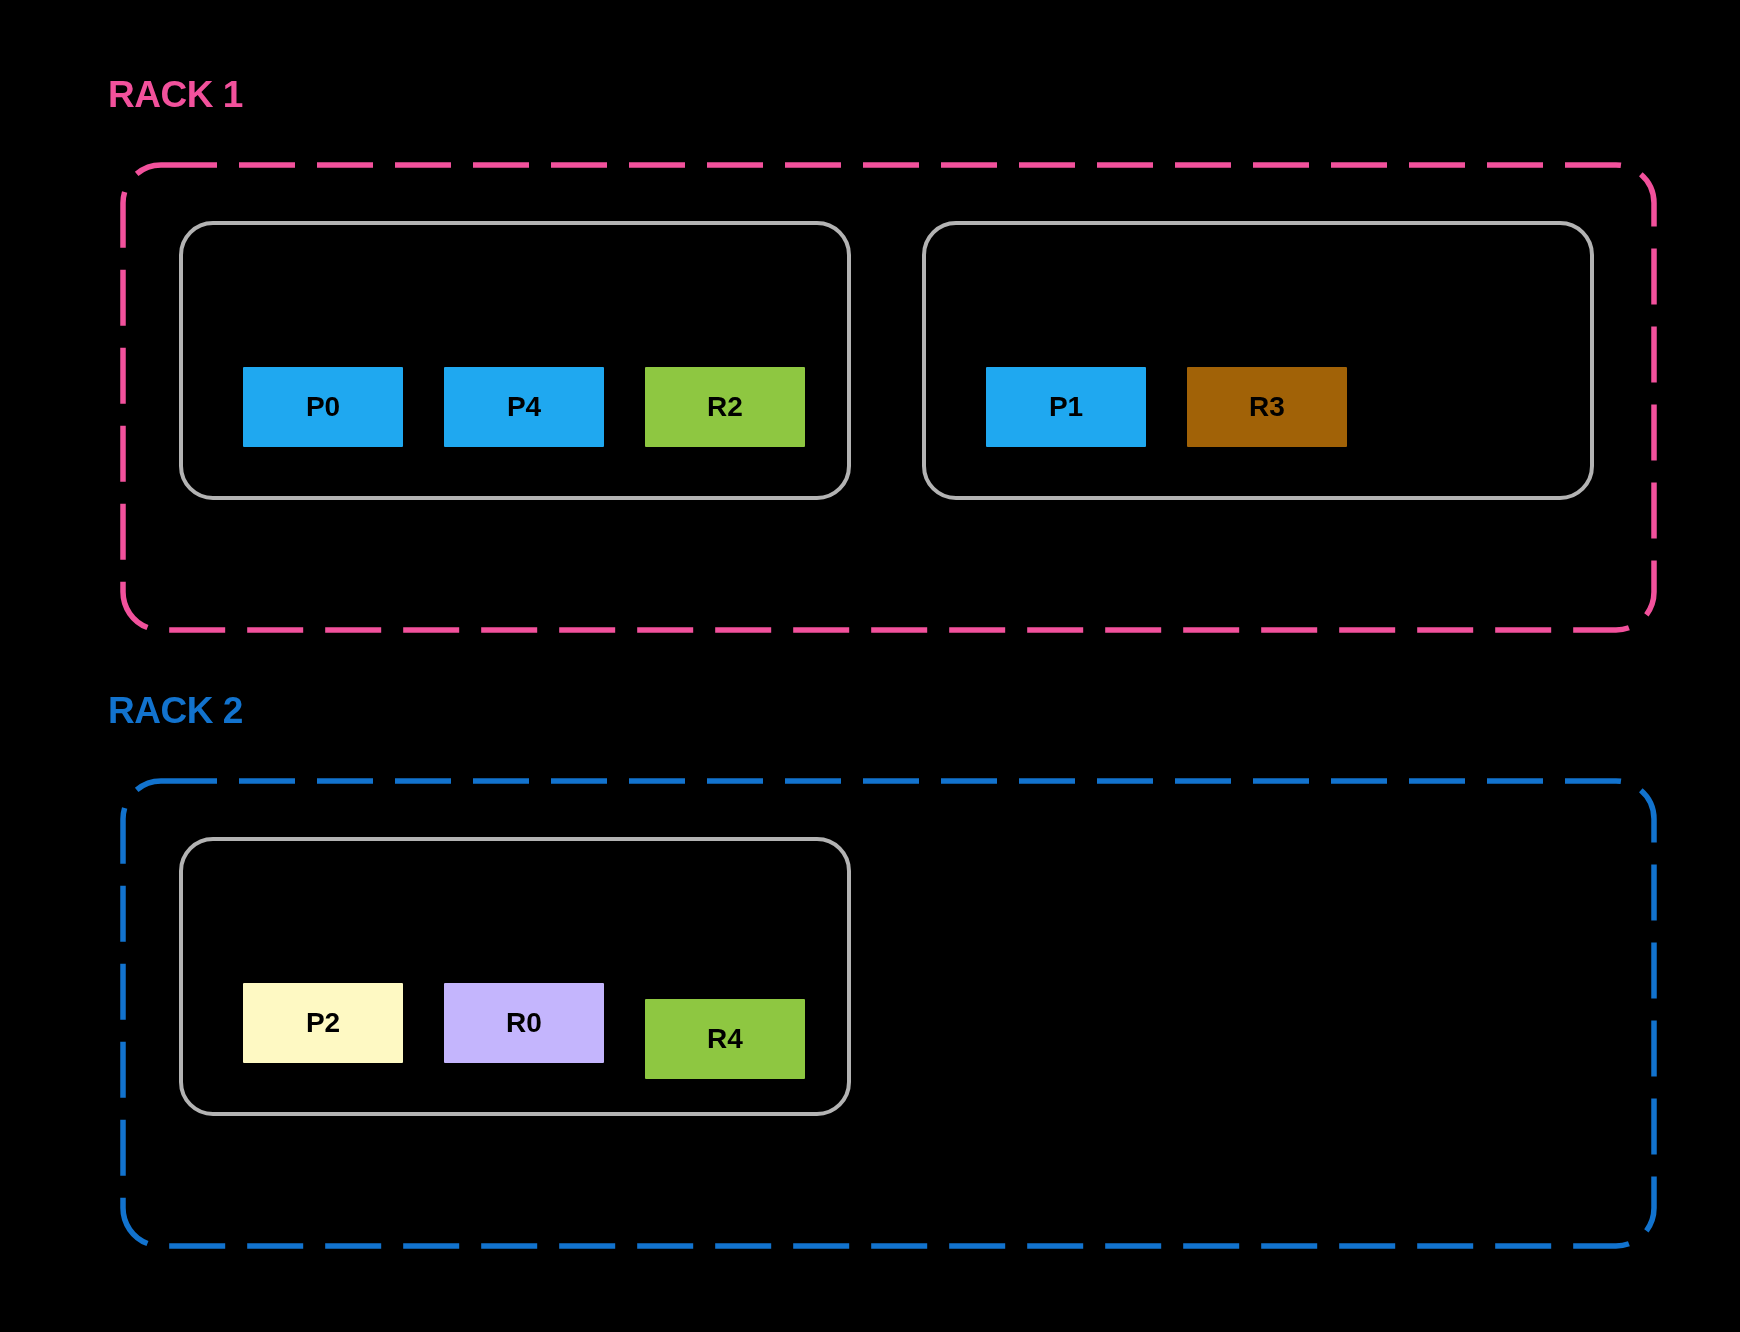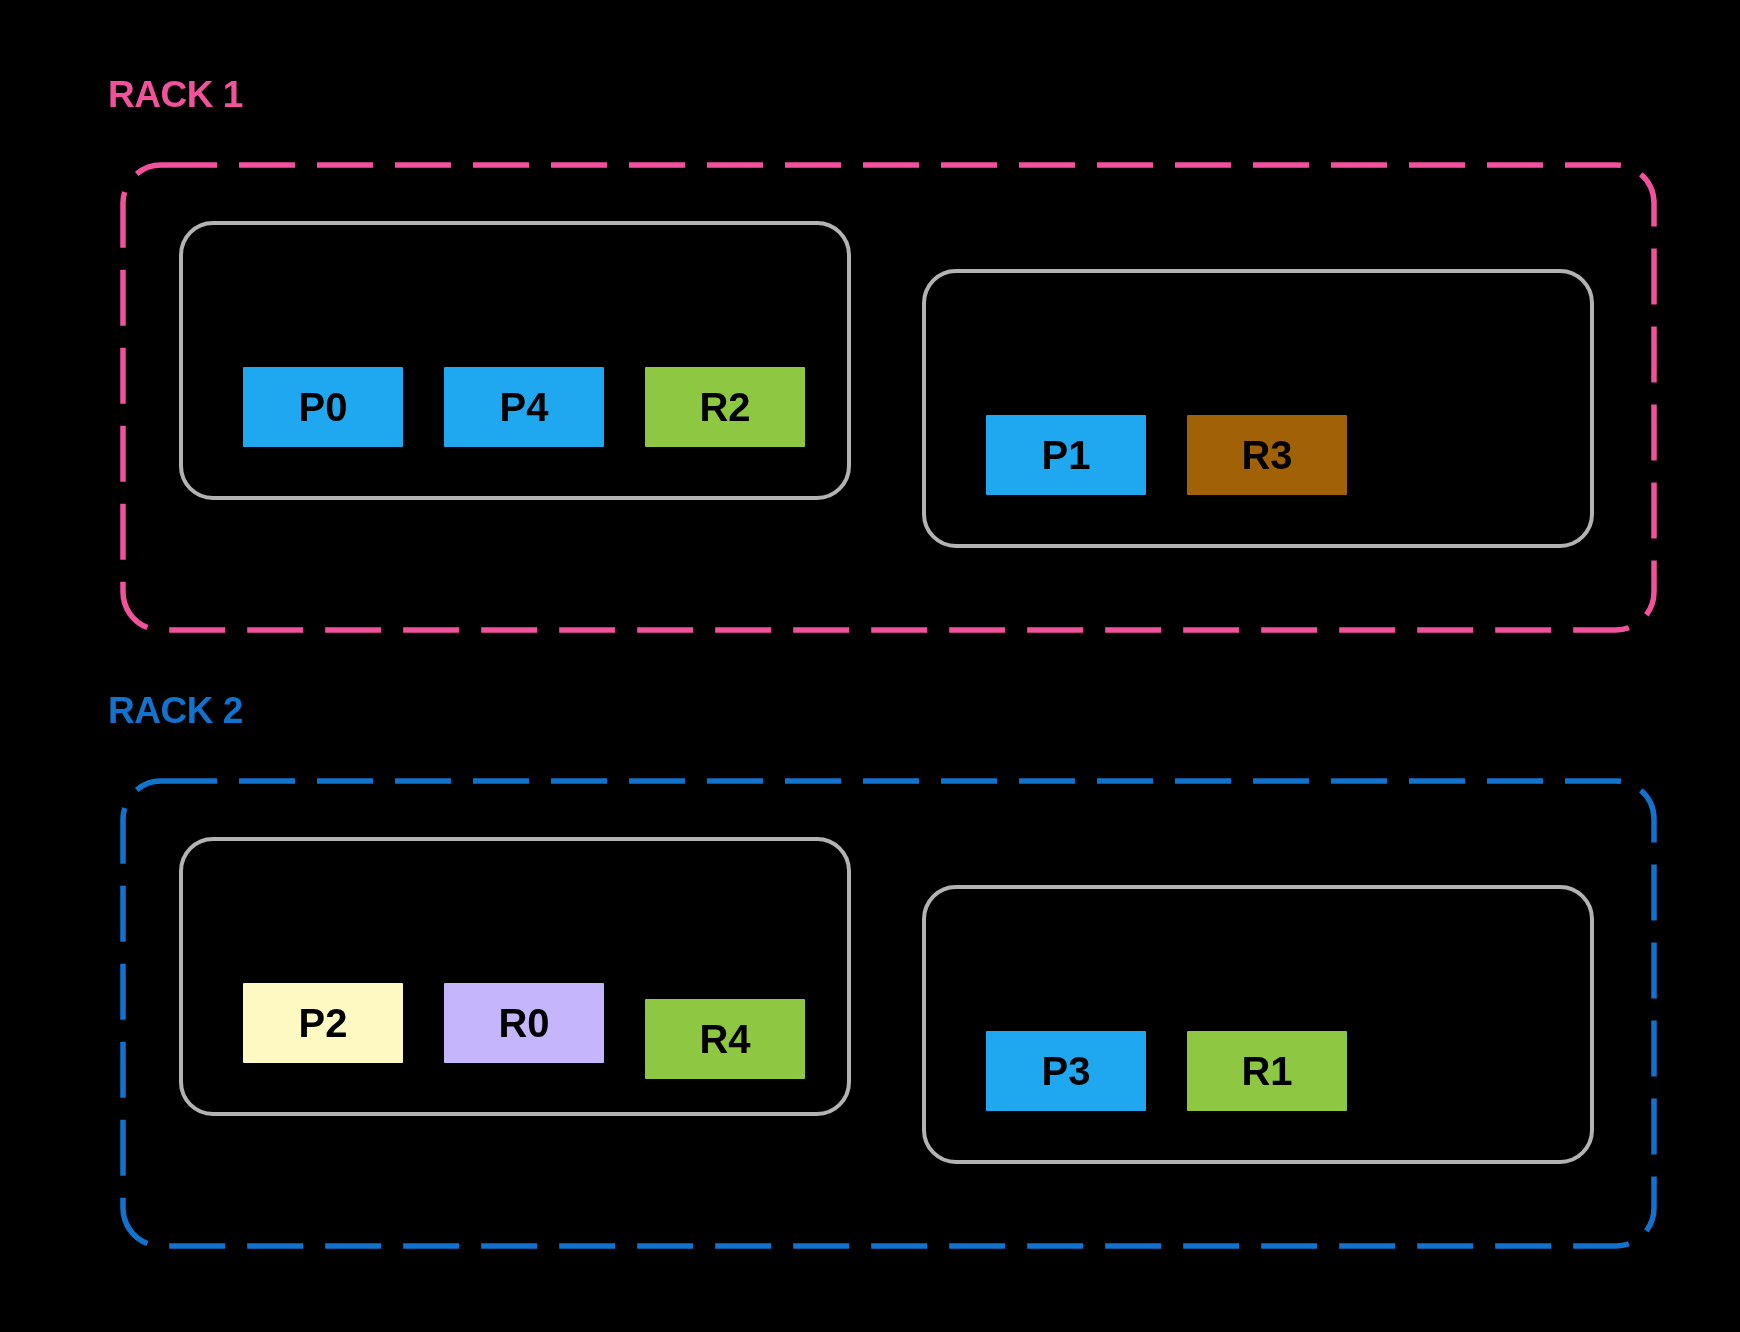--- a/index.html
+++ b/index.html
@@ -45,30 +45,30 @@
   .node {
     position: absolute;
     top: 59px;
     width: 672px;
     height: 279px;
     border: 4px solid #B3B3B3;
     border-radius: 34px;
     box-sizing: border-box;
   }
   .node-1 { left: 59px; }
-  .node-2 { left: 802px; margin-top: 48px; }
+  .node-2 { left: 802px; }
   .chip {
     position: absolute;
     top: 142px;
     width: 160px;
     height: 80px;
     display: flex;
     align-items: center;
     justify-content: center;
-    font-size: 40px;
+    font-size: 28px;
     font-weight: 700;
     color: #000000;
     border-radius: 1px;
   }
   .chip-pos-1 { left: 60px; }
   .chip-pos-2 { left: 261px; }
   .chip-pos-3 { left: 462px; }
 </style>
 </head>
 <body>
@@ -100,19 +100,15 @@
     <svg class="rack-border-svg" viewBox="0 0 1537 471">
       <rect x="3" y="3" width="1531" height="465" rx="38" style="stroke: rgb(18, 115, 206);"></rect>
     </svg>
 
     <div class="node node-1" style="border-color: rgb(179, 179, 179);">
       <div class="chip chip-pos-1" style="background-color: #fef9c3; color: rgb(0, 0, 0);">P2</div>
       <div class="chip chip-pos-2" style="background-color: #c4b5fd; color: rgb(0, 0, 0);">R0</div>
       <div class="chip chip-pos-3" style="background-color: rgb(142, 199, 65); color: rgb(0, 0, 0); margin-top: 16px;">R4</div>
     </div>
 
-    <div class="node node-2" style="border-color: rgb(179, 179, 179);">
-      <div class="chip chip-pos-1" style="background-color: rgb(31, 168, 240); color: rgb(0, 0, 0);">P3</div>
-      <div class="chip chip-pos-2" style="background-color: rgb(142, 199, 65); color: rgb(0, 0, 0);">R1</div>
-    </div>
   </div>
 
 </div>
 
 </body></html>

